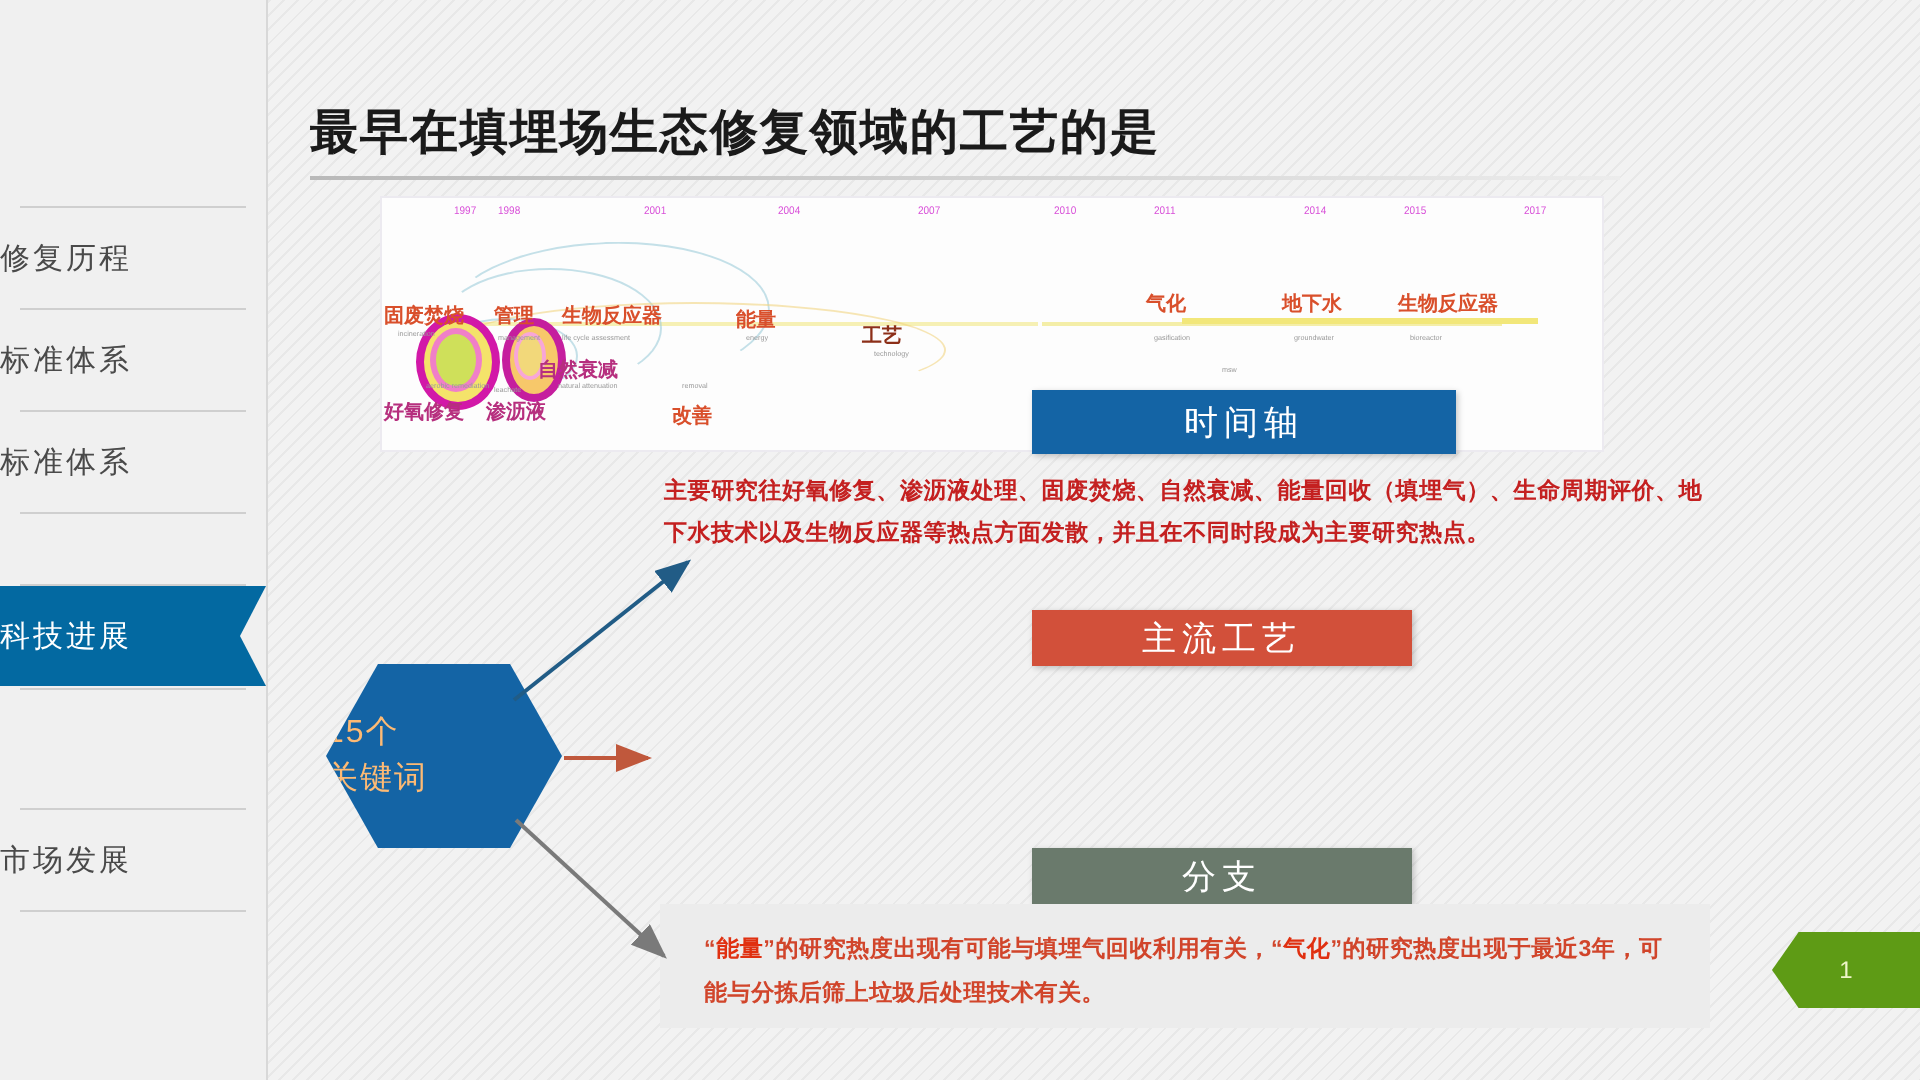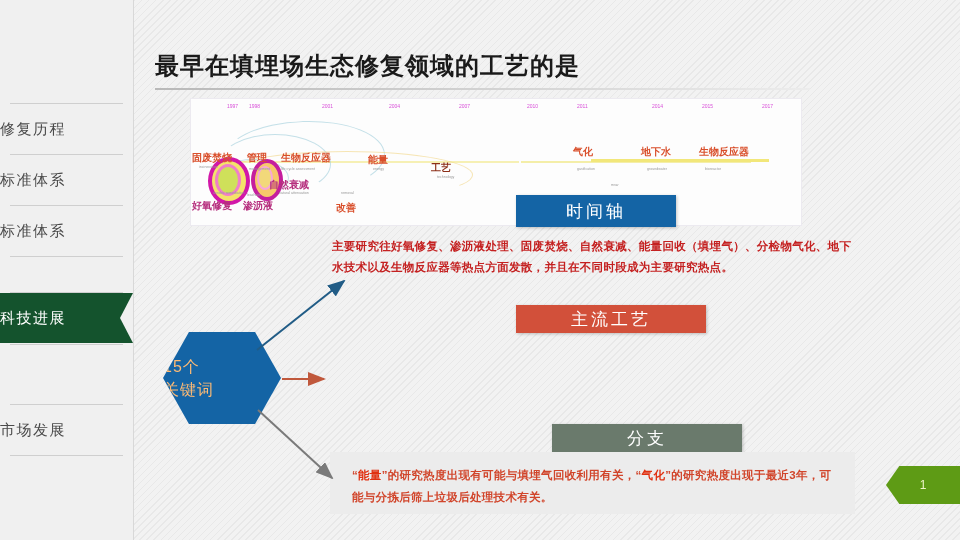--- a/index.html
+++ b/index.html
@@ -28,21 +28,21 @@
   .side-item{
     position:absolute;left:0;width:133px;height:50px;
     display:flex;align-items:center;justify-content:flex-start;
     font-size:15px;color:#4a4a4a;letter-spacing:1.5px;
     box-sizing:border-box;
   }
   .side-sep{
     position:absolute;left:10px;width:113px;height:1px;background:#cfcfcf;
   }
   .side-item.active{
-    background:#14532d;color:#ffffff;width:133px;
+    background:#0369a1;color:#ffffff;width:133px;
   }
   .side-item.active .side-arrow{
     position:absolute;right:-0px;top:0;width:0;height:0;
     border-top:25px solid transparent;
     border-bottom:25px solid transparent;
     border-right:13px solid #f0f0f0;
   }
 
   
   #title{
@@ -86,23 +86,23 @@
     border-radius:50%/50%;background:transparent;
     border-bottom-color:transparent;border-left-color:transparent;
   }
 
   
   .cap{
     position:absolute;display:flex;align-items:center;justify-content:center;
     color:#ffffff;font-size:17px;letter-spacing:3px;
     box-shadow:1px 1px 3px rgba(0,0,0,.22);
   }
-  #cap-timeline{left:516px;top:195px;width:160px;height:32px;background:#1464a5;}
+  #cap-timeline{left:516px;top:195px;width:212px;height:32px;background:#1464a5;}
   #cap-process {left:516px;top:305px;width:190px;height:28px;background:#d2503a;}
-  #cap-branch  {left:516px;top:424px;width:190px;height:28px;background:#6a7a6c;margin-left:36px;}
+  #cap-branch  {left:516px;top:424px;width:190px;height:28px;background:#6a7a6c;}
 
   .body-box{
     position:absolute;background:#ececec;
     box-sizing:border-box;padding:12px 16px 10px 22px;
   }
   #box-process{left:330px;top:333px;width:525px;height:64px;}
   #box-branch {left:330px;top:452px;width:525px;height:62px;}
 
   .para{
     font-size:11.5px;line-height:22px;font-weight:bold;color:#d1452b;
@@ -230,21 +230,21 @@
   <div class="cap" id="cap-timeline">
     <span>时间轴</span>
   </div>
   <div class="cap" id="cap-process">
     <span>主流工艺</span>
   </div>
   <div class="cap" id="cap-branch">
     <span>分支</span>
   </div>
 
-  <div id="red-para"><span>主要研究往好氧修复、渗沥液处理、固废焚烧、自然衰减、能量回收（填埋气）、分检物气化、地下水技术以及生物反应器等热点方面发散，并且在不同时段成为主要研究热点。</span></div>
+  <div id="red-para"><span>主要研究往好氧修复、渗沥液处理、固废焚烧、自然衰减、能量回收（填埋气）、生命周期评价、地下水技术以及生物反应器等热点方面发散，并且在不同时段成为主要研究热点。</span></div>
 
 
   <div class="body-box" id="box-branch">
     <div class="para"><span>“</span><span class="hl-red">能量</span><span>”的研究热度出现有可能与填埋气回收利用有关，“</span><span class="hl-red">气化</span><span>”的研究热度出现于最近3年，可能与分拣后筛上垃圾后处理技术有关。</span></div>
   </div>
 
   <div id="hexagon">
     <span>15个</span>
     <span>关键词</span>
   </div>

